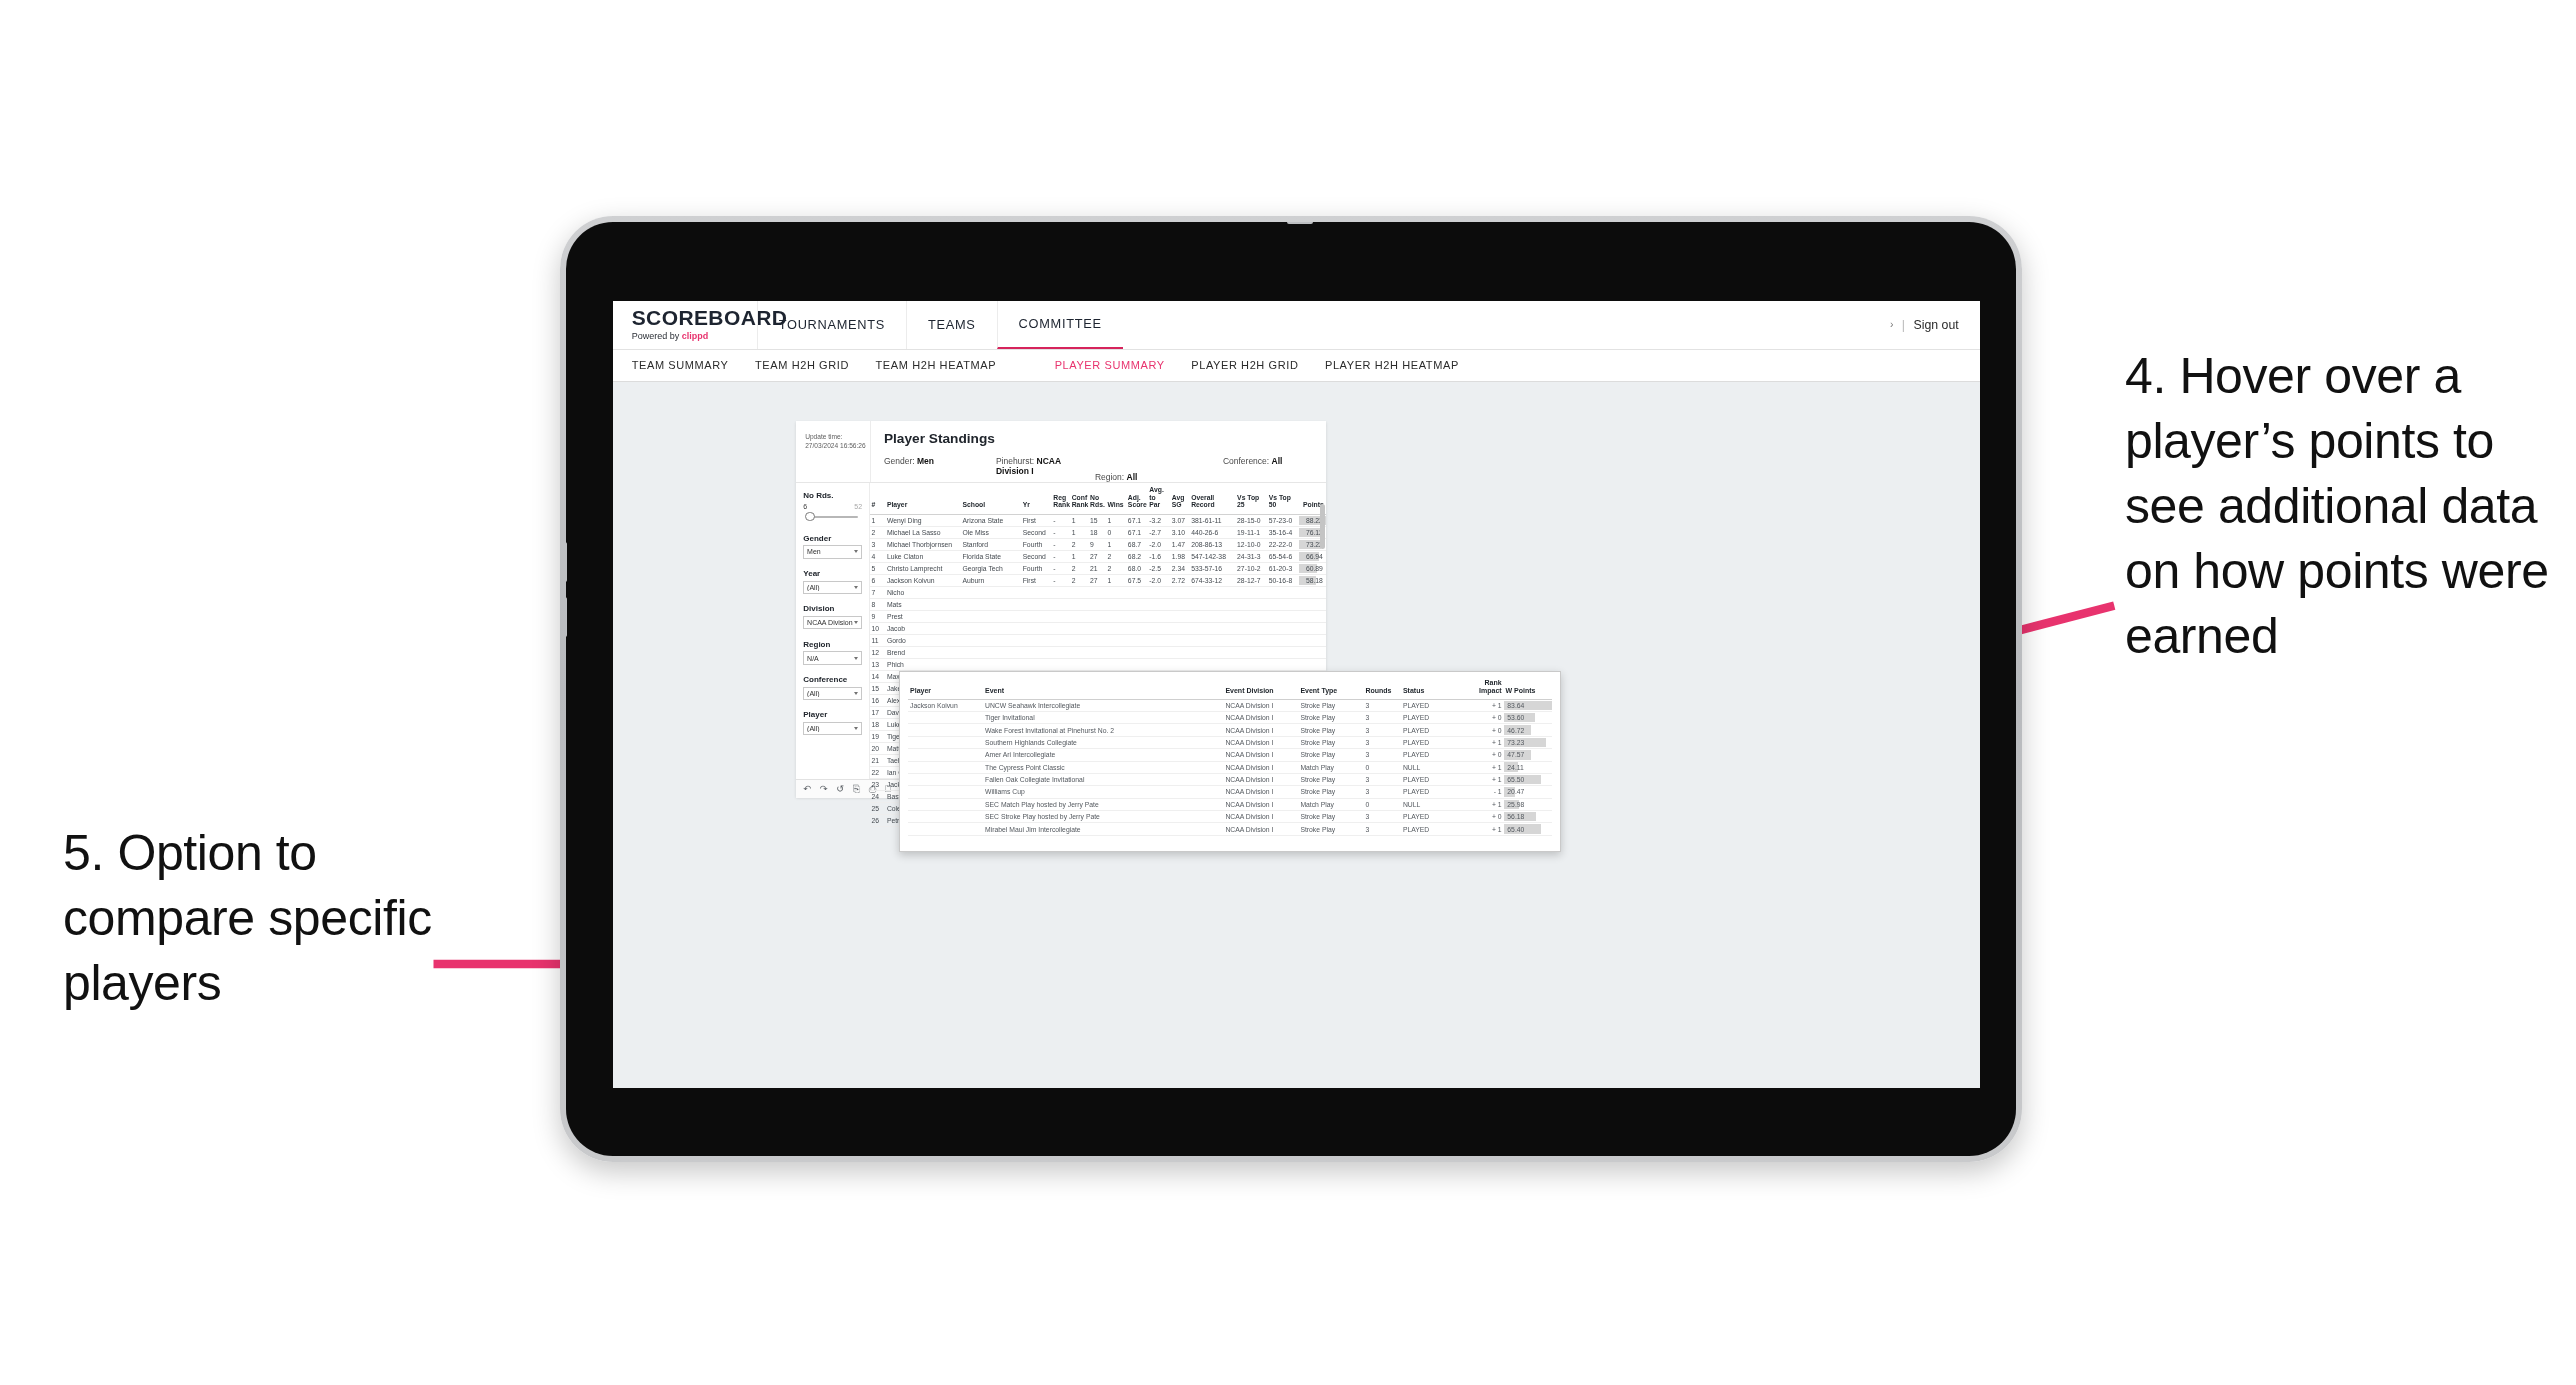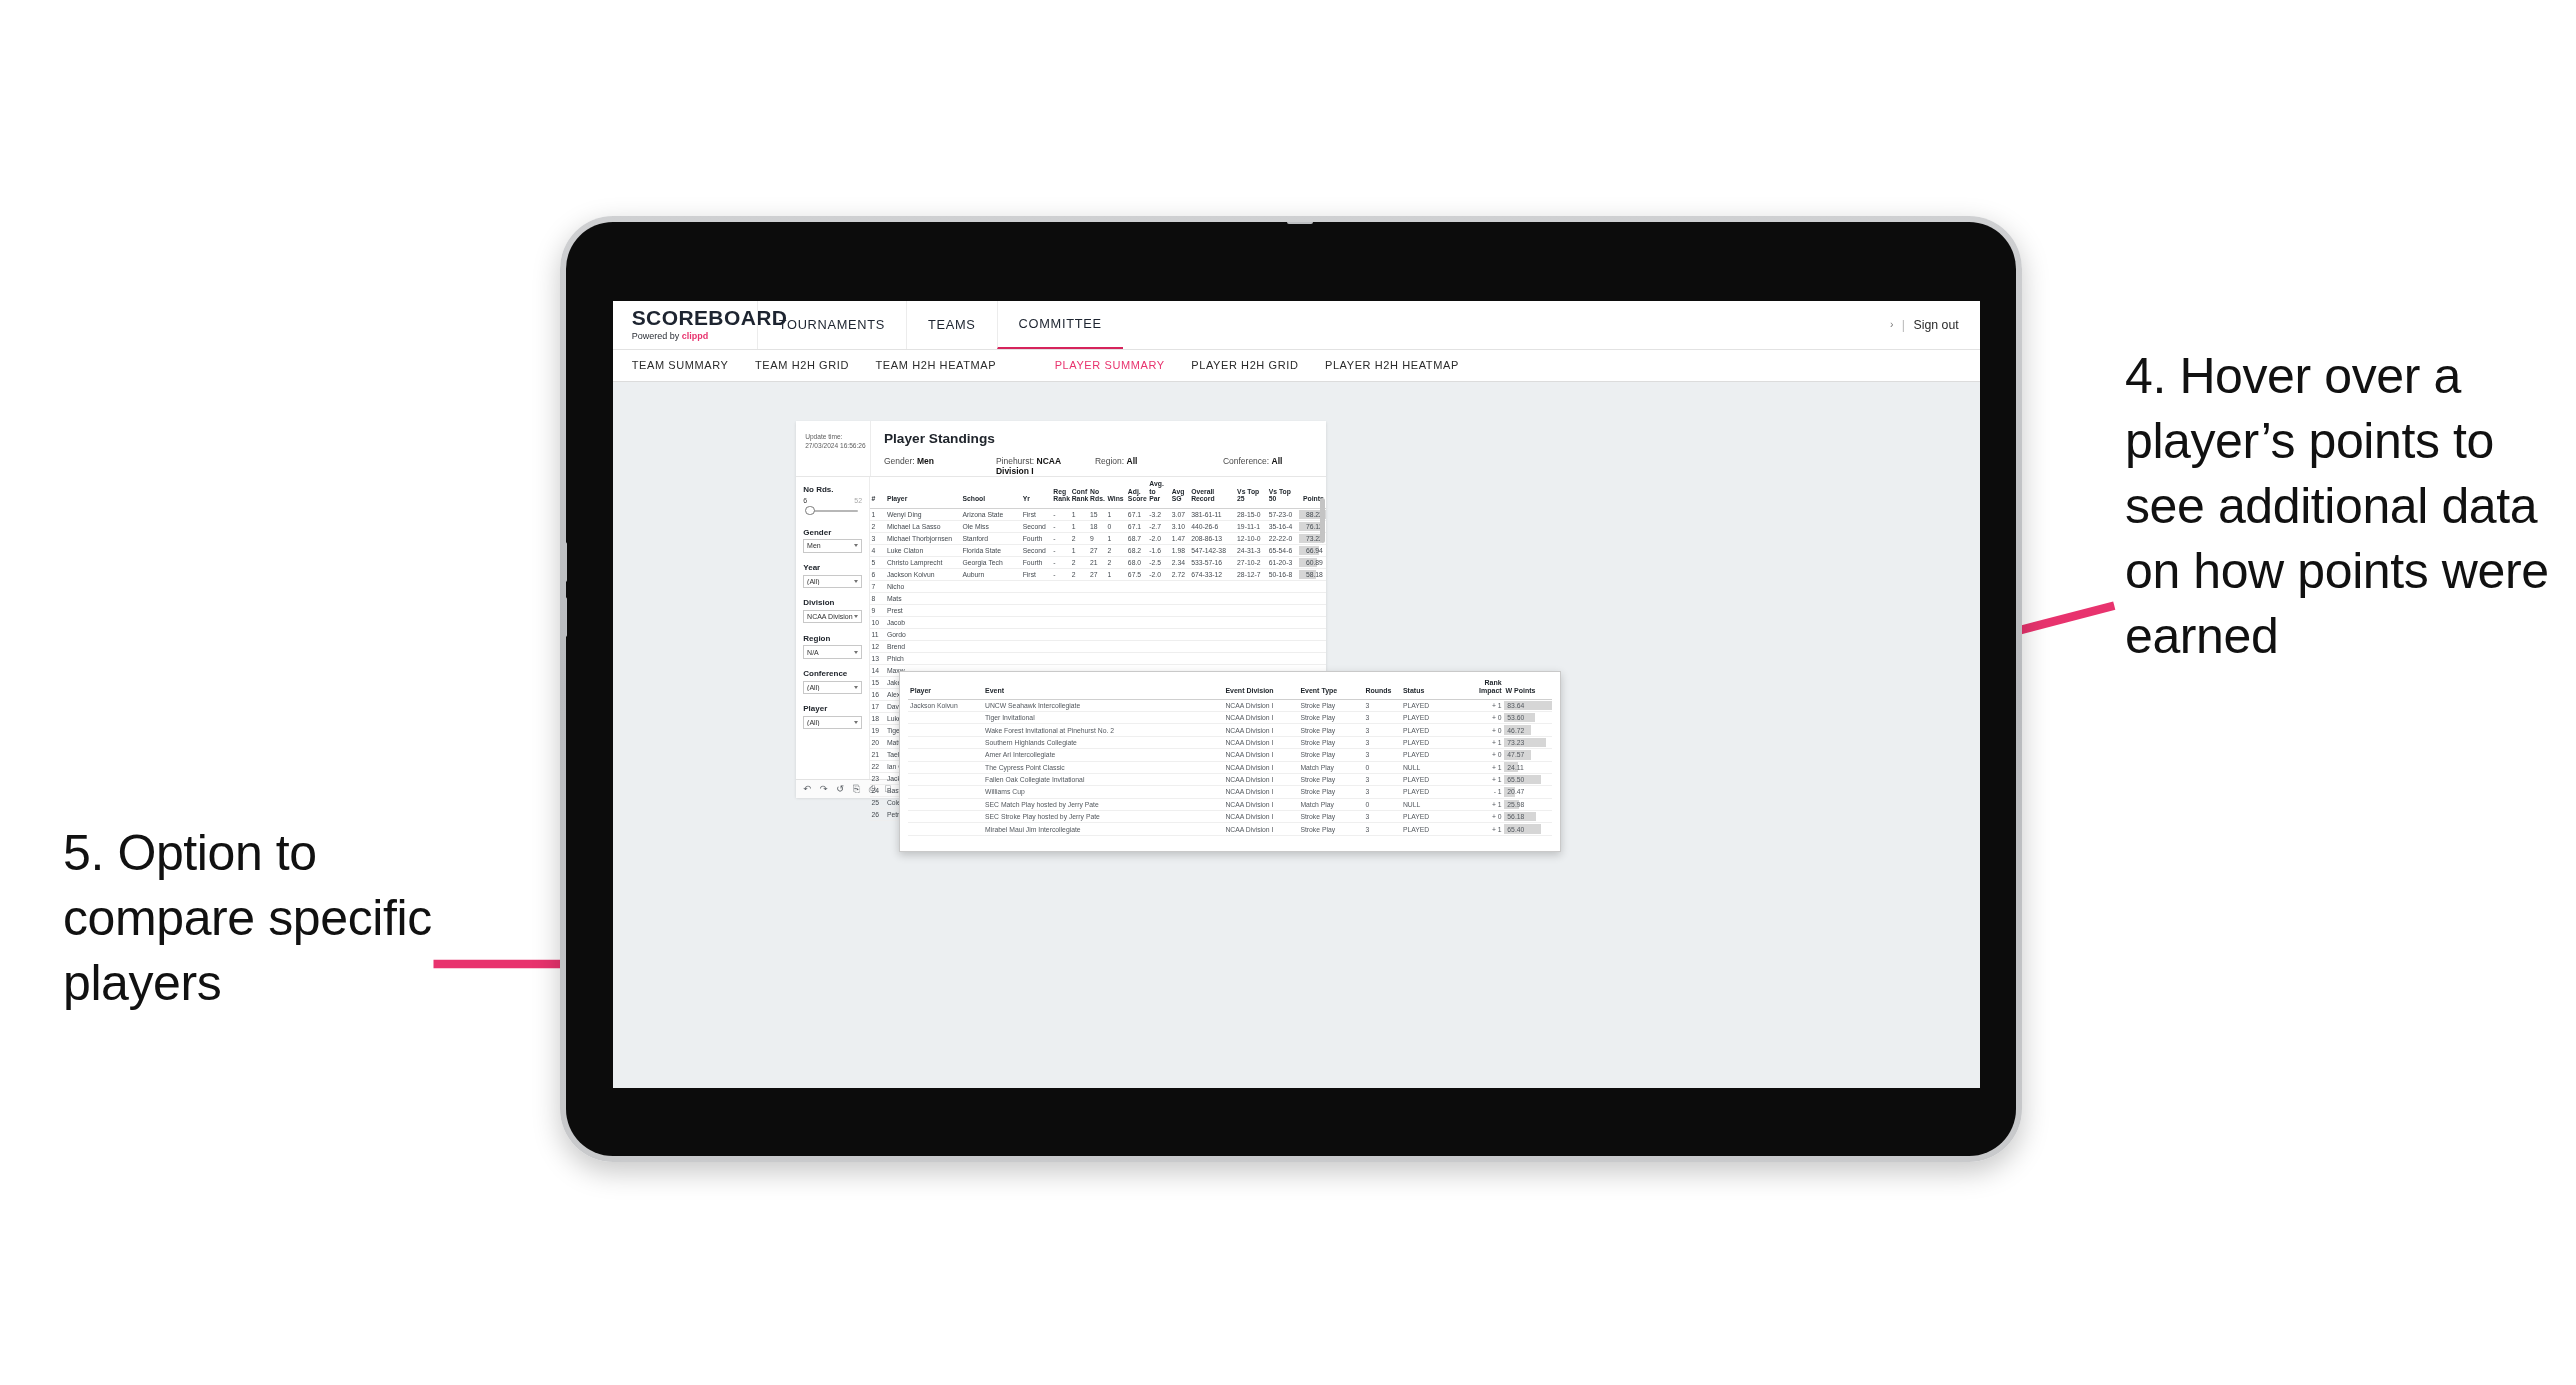--- a/index.html
+++ b/index.html
@@ -53,21 +53,21 @@
     flex-direction: column; }
 
   
   #titlezone { display: flex; border-bottom: 0.9px solid #e6e6e6; }
   #updbox { width: 74px; padding: 11.4px 0 0 9.5px; }
   .upd-l { font-size: 6.6px; color: #5e5e5e; line-height: 1.4; }
   #titlemain { flex: 1; padding: 10.4px 0 0 13.2px; border-left: 0.9px solid #ececec; }
   #dash-title { font-size: 13.7px; font-weight: 700; color: #20252c; }
   #filterline { display: flex; margin-top: 10.4px; font-size: 8.5px; color: #4a4a4a; }
   #filterline > div { margin-right: 0; }
-  .fl-1 { width: 112px; } .fl-2 { width: 99px; } .fl-3 { width: 128px; }
+  .fl-1 { width: 112px; } .fl-2 { width: 99px; } .fl-3 { width: 128px; margin-top: 16px; }
   .fl b { color: #121212; font-weight: 700; }
 
   
   #body { flex: 1; display: flex; min-height: 0; }
 
   
   #side { width: 74px; padding: 7.6px 6.6px 0 7.6px; border-right: 0.9px solid #ececec; }
   .f-title { font-size: 8px; font-weight: 700; color: #20252c; margin-bottom: 2.8px; }
   .sl-row { display: flex; justify-content: space-between; font-size: 7px;
     color: #3a3a3a; margin: 1.9px 0 1.9px 0; }

